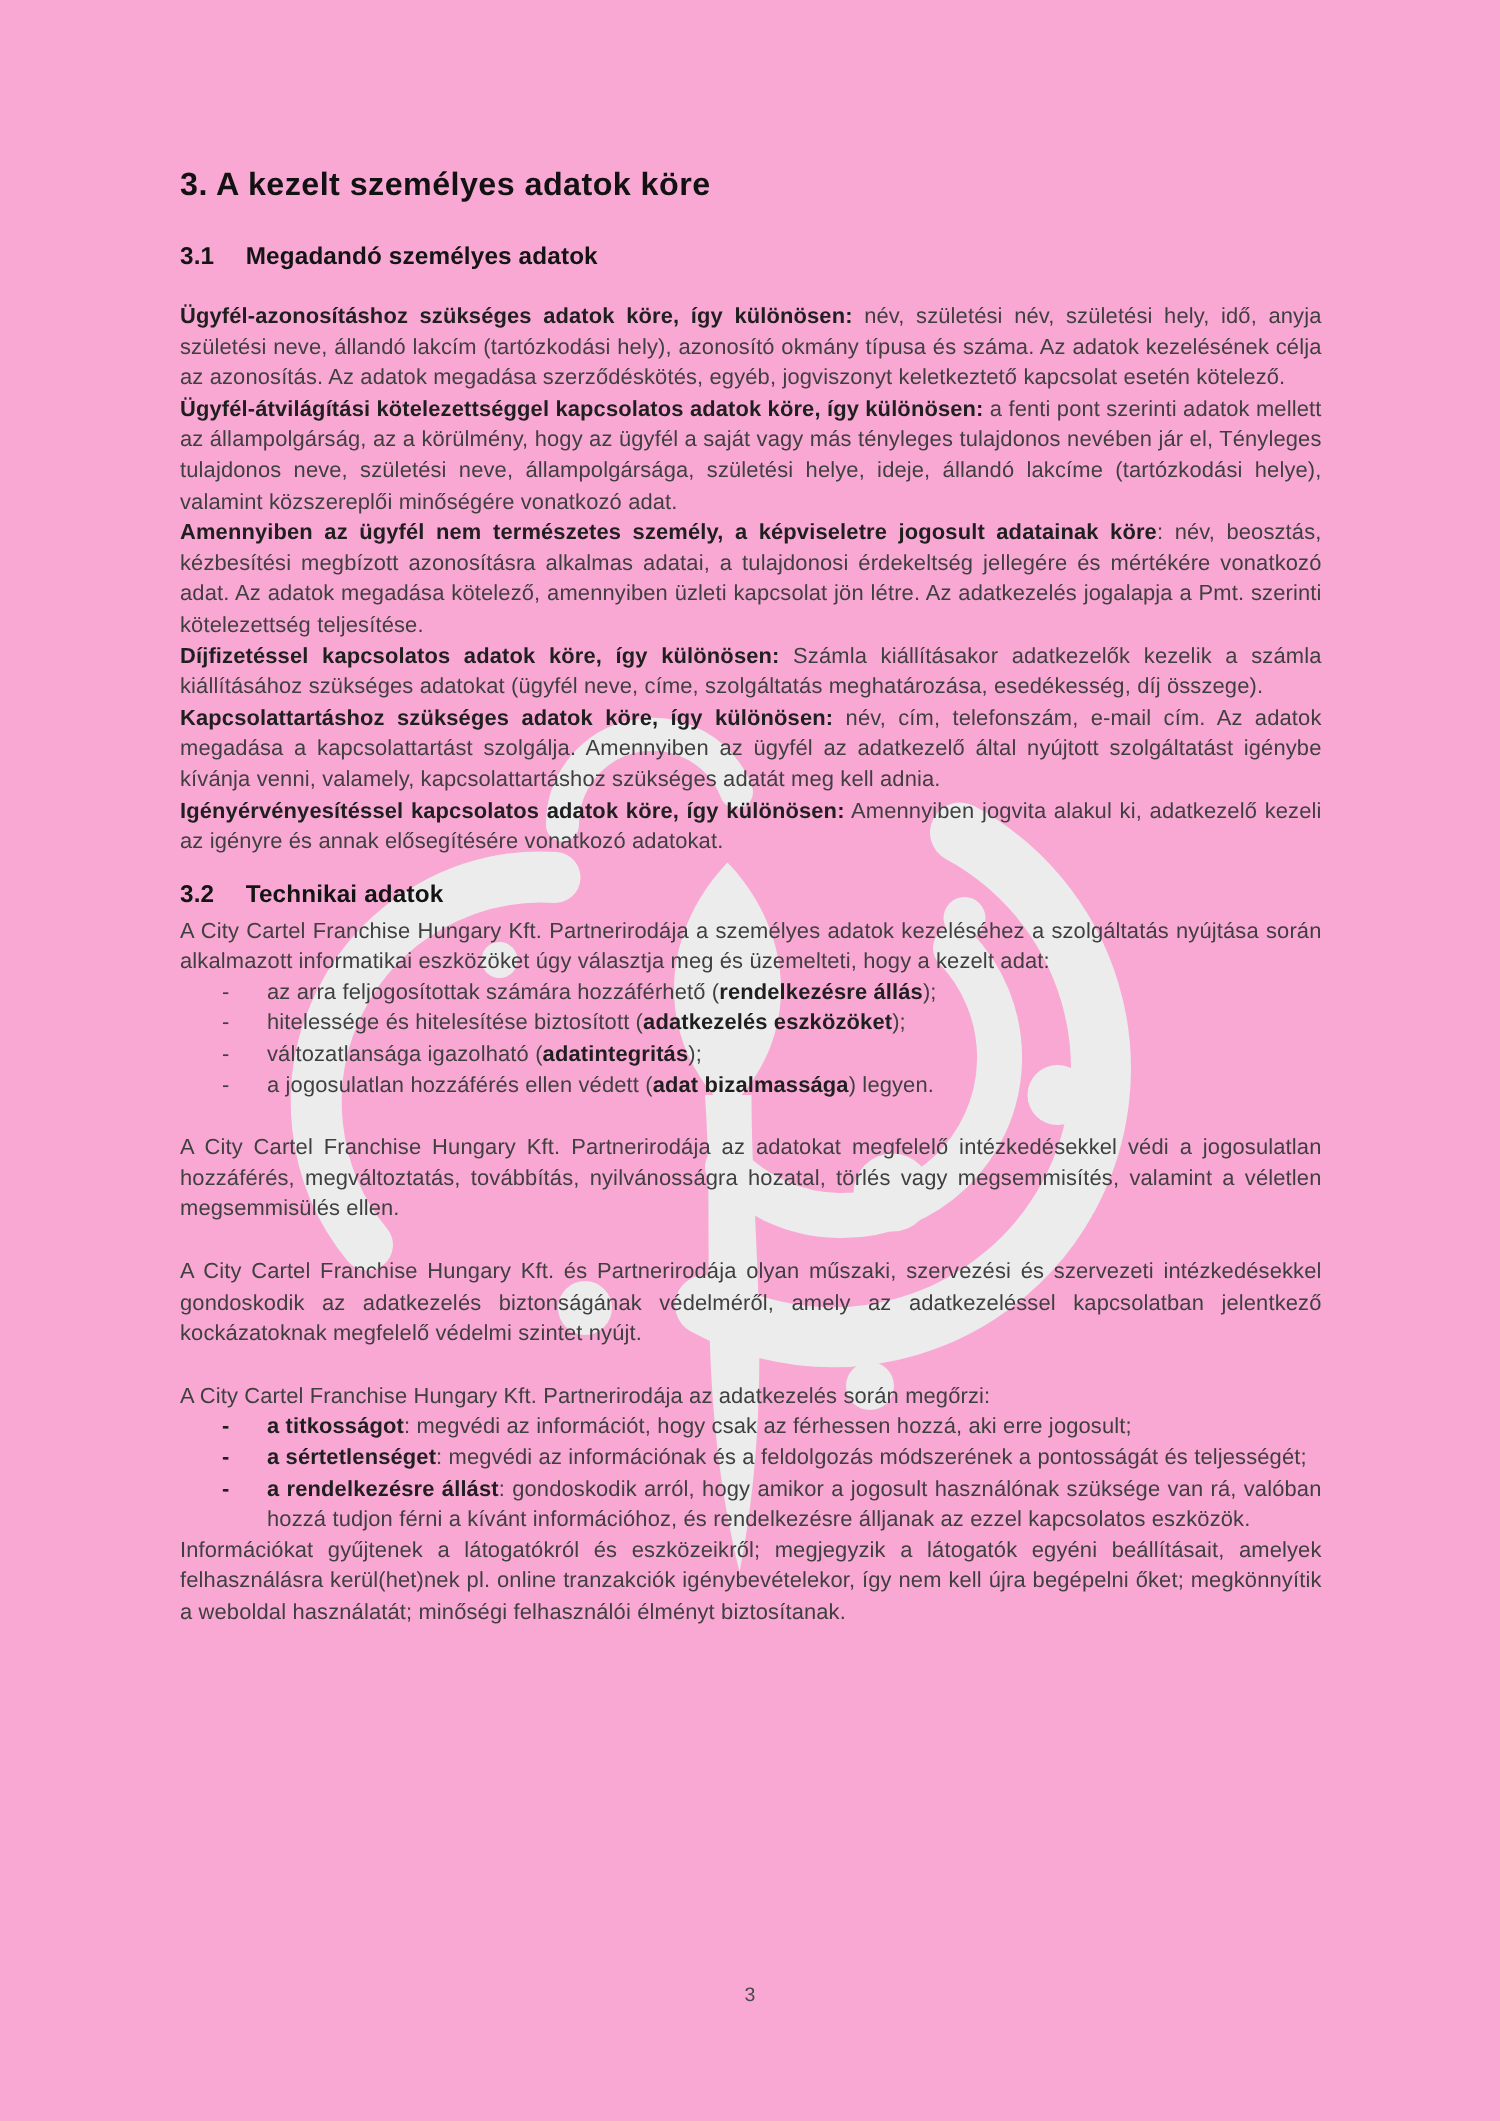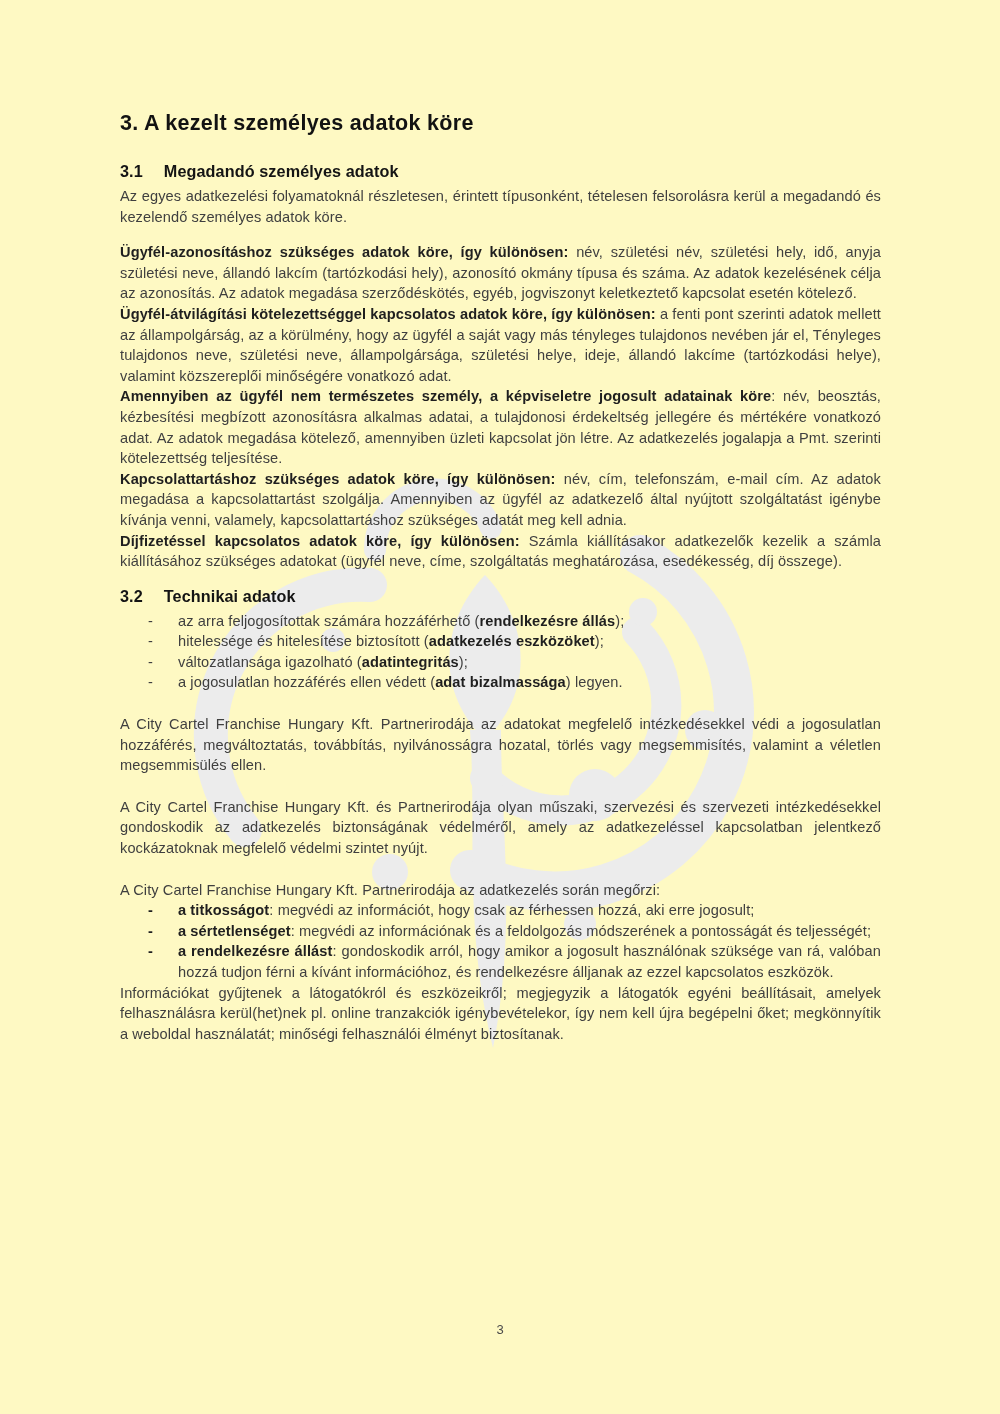--- a/index.html
+++ b/index.html
@@ -1,20 +1,20 @@
 <!DOCTYPE html>
 <html lang="hu"><head>
 <meta charset="utf-8">
 <style>
   html,body { margin:0; padding:0; background:#ffffff; }
   .page {
     position:relative;
     width:1000px; height:1414px;
     margin:0 auto;
-    background:#fef9c3;
+    background:#f9a8d4;
     font-family:"Liberation Sans", sans-serif;
     overflow:hidden;
   }
   .watermark {
     position:absolute; left:185px; top:400px;
     width:610px; height:670px;
     z-index:0; pointer-events:none;
   }
   .content {
     position:absolute; left:120px; top:112px; width:761px;
@@ -76,28 +76,29 @@
       <circle cx="458" cy="212" r="14"></circle>
       <circle cx="148" cy="240" r="12"></circle>
       <circle cx="395" cy="524" r="16"></circle>
       <circle cx="520" cy="330" r="20"></circle>
     </g>
   </svg>
 
   <div class="content">
       <div class="doc-title">3. A kezelt személyes adatok köre</div>
       <div class="h2"><span class="hnum">3.1</span><span class="hlabel">Megadandó személyes adatok</span></div>
-      <p class="para"><span class="r">Az egyes adatkezelési folyamatoknál részletesen, érintett típusonként, tételesen felsorolásra kerül a megadandó és kezelendő személyes adatok köre.</span></p>
       <div class="spacer-sm"></div>
       <p class="para"><span class="b">Ügyfél-azonosításhoz szükséges adatok köre, így különösen:</span><span class="r"> név, születési név, születési hely, idő, anyja születési neve, állandó lakcím (tartózkodási hely), azonosító okmány típusa és száma. Az adatok kezelésének célja az azonosítás. Az adatok megadása szerződéskötés, egyéb, jogviszonyt keletkeztető kapcsolat esetén kötelező.</span></p>
       <p class="para"><span class="b">Ügyfél-átvilágítási kötelezettséggel kapcsolatos adatok köre, így különösen:</span><span class="r"> a fenti pont szerinti adatok mellett az állampolgárság, az a körülmény, hogy az ügyfél a saját vagy más tényleges tulajdonos nevében jár el, Tényleges tulajdonos neve, születési neve, állampolgársága, születési helye, ideje, állandó lakcíme (tartózkodási helye), valamint közszereplői minőségére vonatkozó adat.</span></p>
       <p class="para"><span class="b">Amennyiben az ügyfél nem természetes személy, a képviseletre jogosult adatainak köre</span><span class="r">:  név, beosztás, kézbesítési megbízott azonosításra alkalmas adatai, a tulajdonosi érdekeltség jellegére és mértékére vonatkozó adat. Az adatok megadása kötelező, amennyiben üzleti kapcsolat jön létre. Az adatkezelés jogalapja a Pmt. szerinti kötelezettség teljesítése.</span></p>
+      <p class="para"><span class="b">Díjfizetéssel kapcsolatos adatok köre, így különösen:</span><span class="r"> Számla kiállításakor adatkezelők kezelik a számla kiállításához szükséges adatokat (ügyfél neve, címe, szolgáltatás meghatározása, esedékesség, díj összege).</span></p>
       <p class="para"><span class="b">Kapcsolattartáshoz szükséges adatok köre, így különösen:</span><span class="r"> név, cím, telefonszám, e-mail cím. Az adatok megadása a kapcsolattartást szolgálja. Amennyiben az ügyfél az adatkezelő által nyújtott szolgáltatást igénybe kívánja venni, valamely, kapcsolattartáshoz szükséges adatát meg kell adnia.</span></p>
-      <p class="para"><span class="b">Díjfizetéssel kapcsolatos adatok köre, így különösen:</span><span class="r"> Számla kiállításakor adatkezelők kezelik a számla kiállításához szükséges adatokat (ügyfél neve, címe, szolgáltatás meghatározása, esedékesség, díj összege).</span></p>
+      <p class="para"><span class="b">Igényérvényesítéssel kapcsolatos adatok köre, így különösen:</span><span class="r"> Amennyiben jogvita alakul ki, adatkezelő kezeli az igényre és annak elősegítésére vonatkozó adatokat.</span></p>
       <div class="h2"><span class="hnum">3.2</span><span class="hlabel">Technikai adatok</span></div>
+      <p class="para"><span class="r">A City Cartel Franchise Hungary Kft. Partnerirodája a személyes adatok kezeléséhez a szolgáltatás nyújtása során alkalmazott informatikai eszközöket úgy választja meg és üzemelteti, hogy a kezelt adat:</span></p>
       <div class="blist">
         <div class="bullet">
           <span class="dash">-</span>
           <span class="btext"><span class="r">az arra feljogosítottak számára hozzáférhető (</span><span class="b">rendelkezésre állás</span><span class="r">);</span></span>
         </div>
         <div class="bullet">
           <span class="dash">-</span>
           <span class="btext"><span class="r">hitelessége és hitelesítése biztosított (</span><span class="b">adatkezelés eszközöket</span><span class="r">);</span></span>
         </div>
         <div class="bullet">

